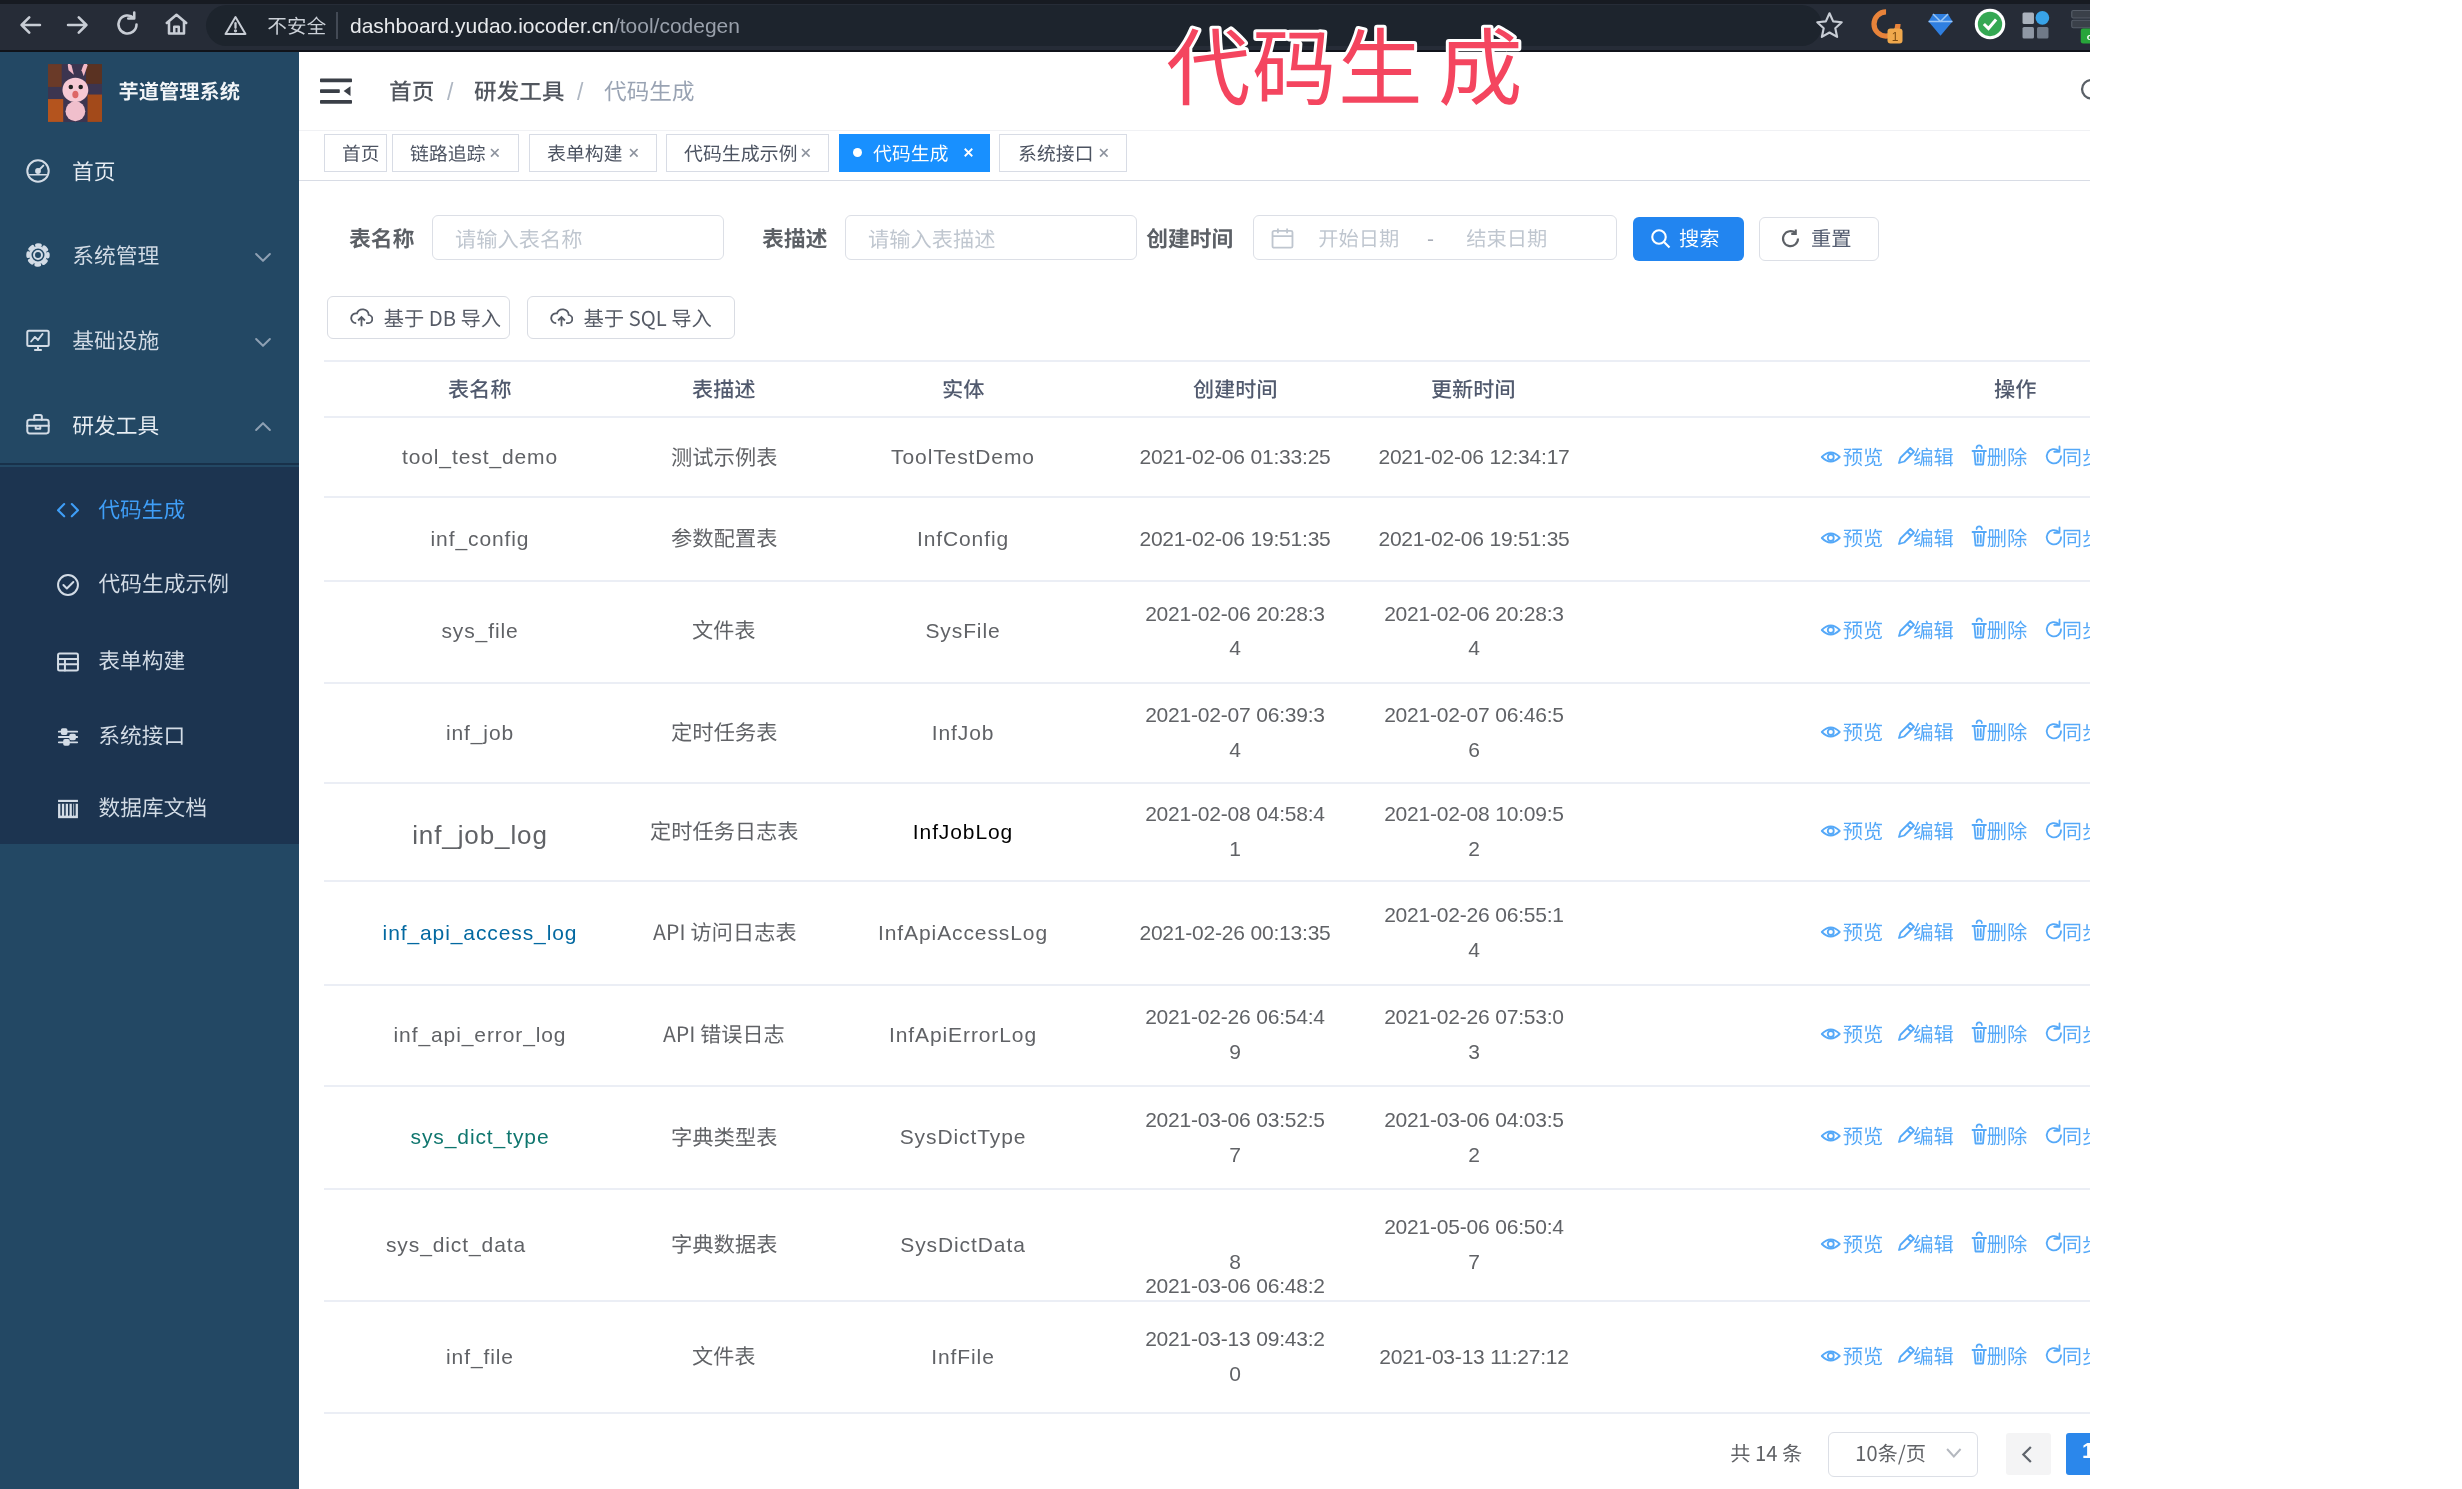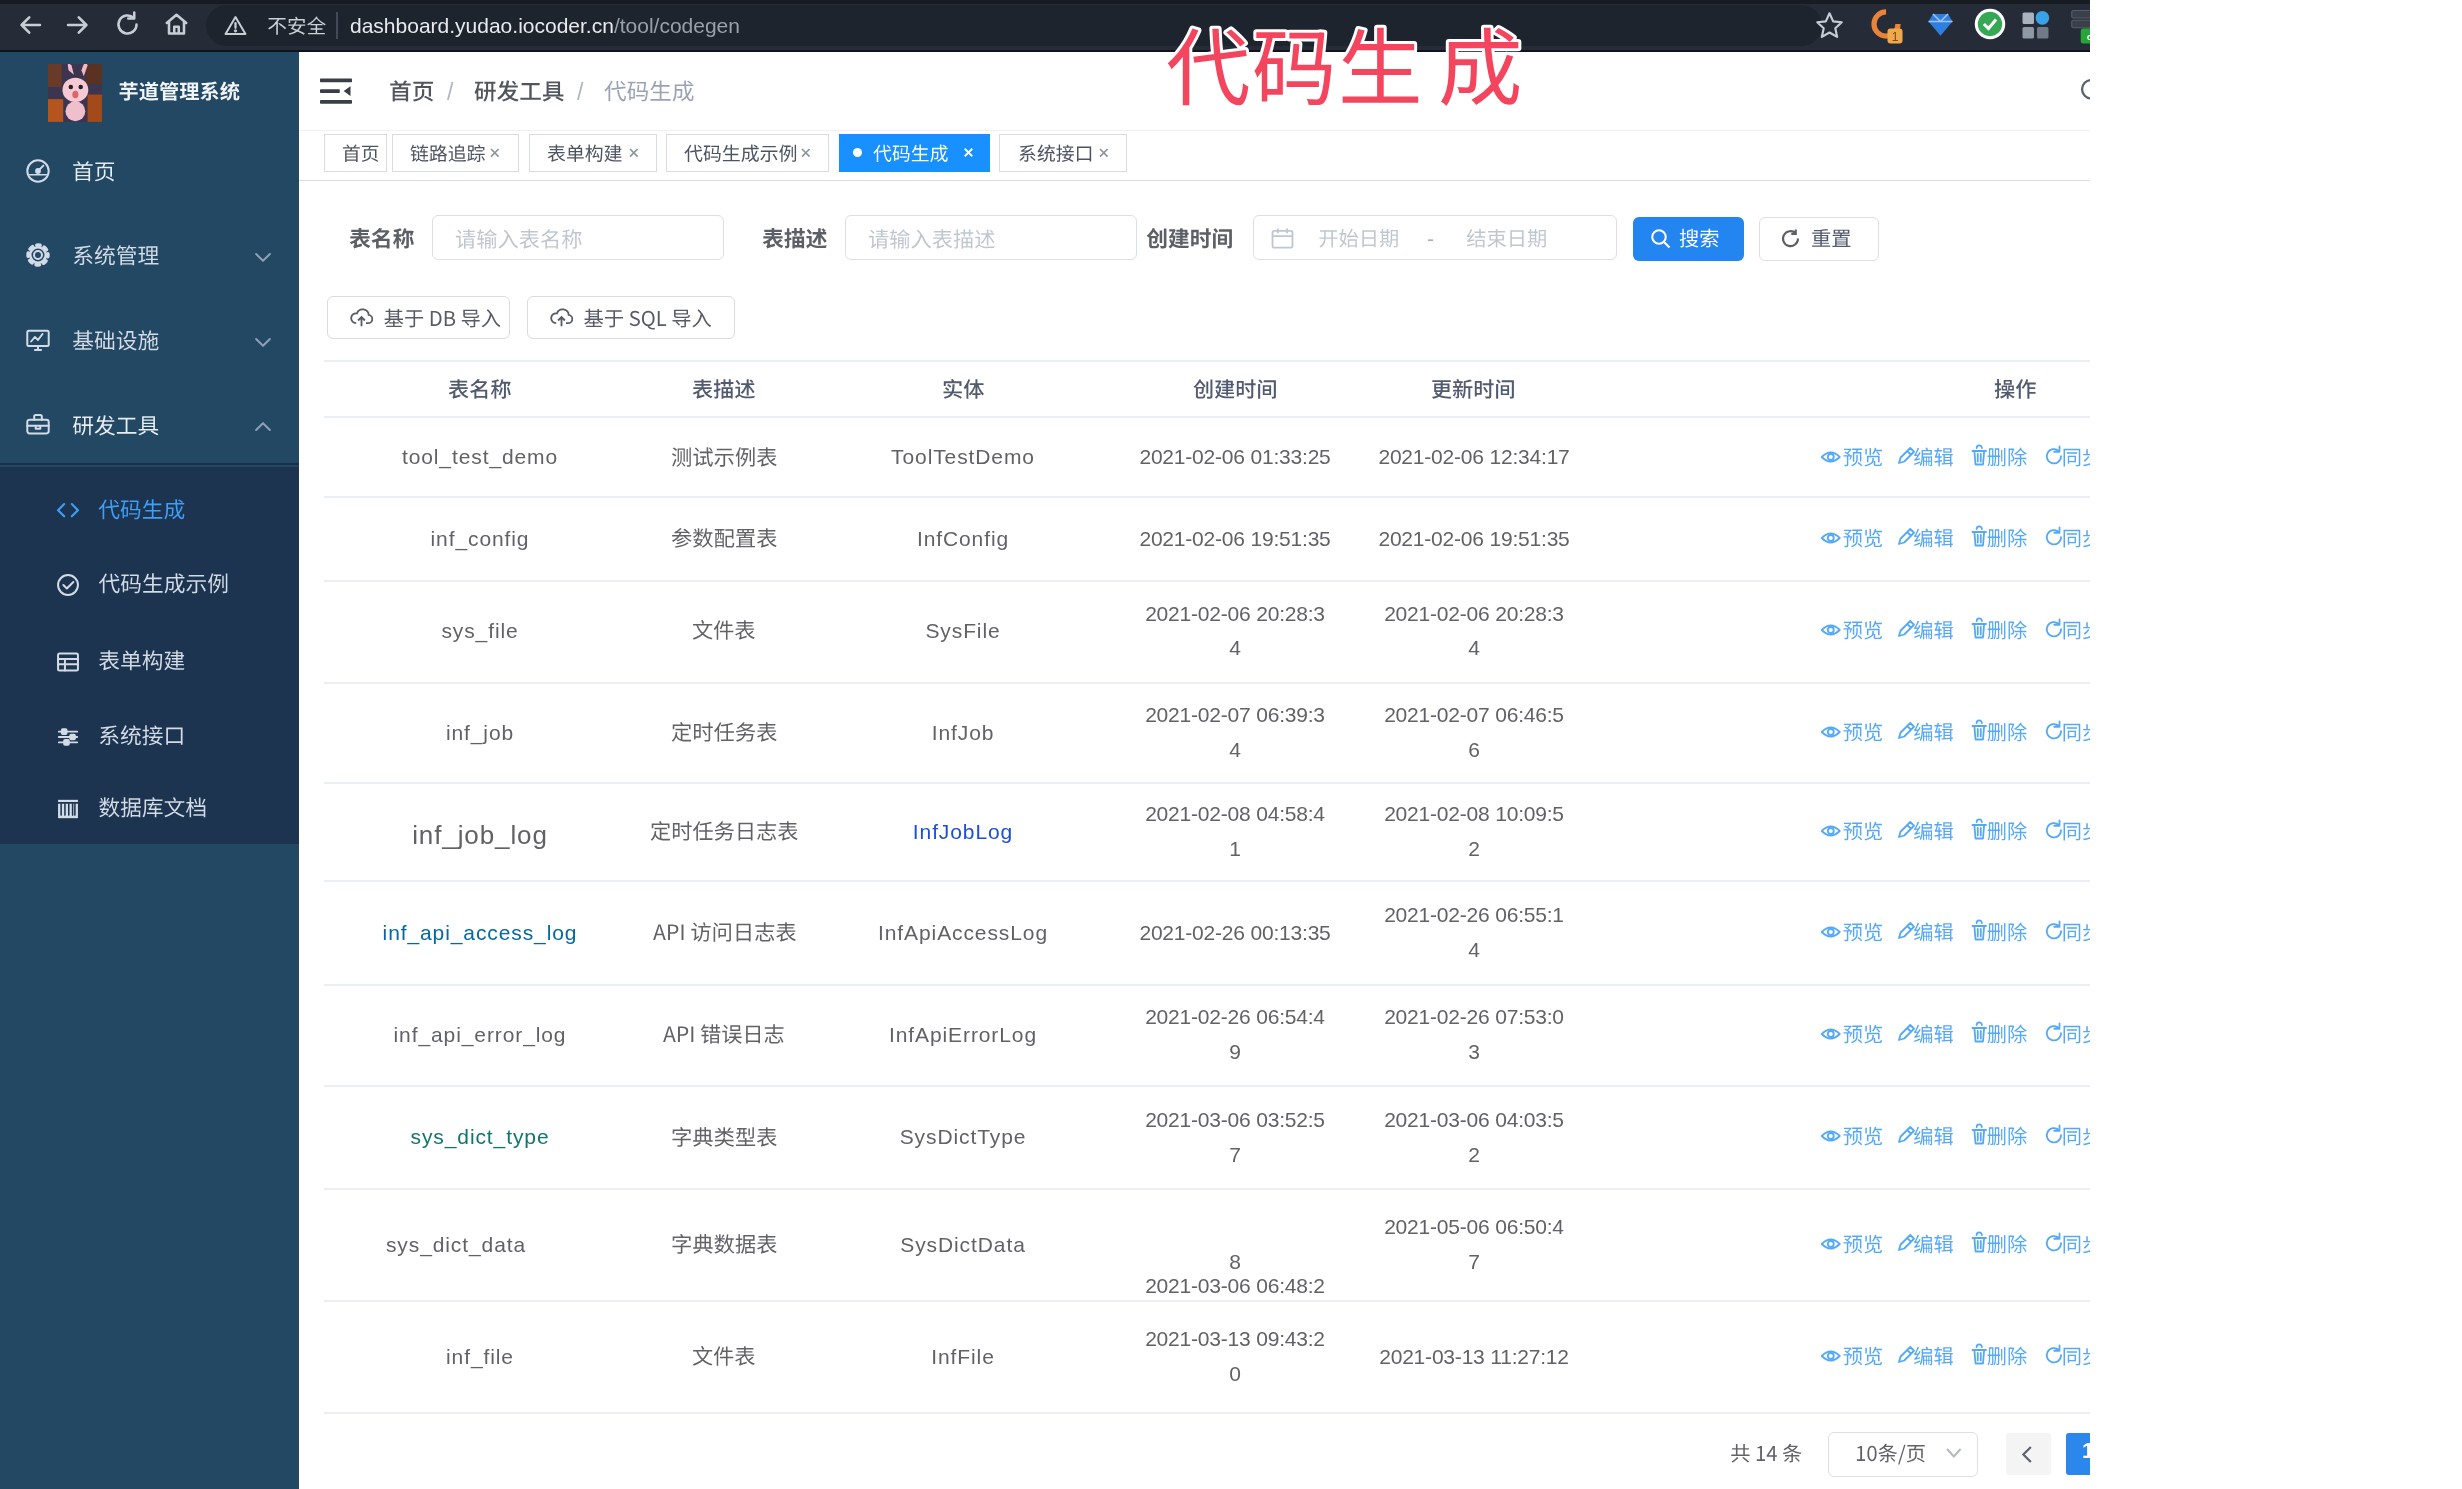--- a/index.html
+++ b/index.html
@@ -783,21 +783,21 @@
           <path d="M211 532H795V459H211ZM499 295H836V225H499ZM460 498H538V-9L460 2ZM224 378 300 370Q280 219 231 105Q182 -9 97 -83Q92 -76 81 -66Q70 -57 58 -48Q46 -38 36 -33Q120 32 164 137Q208 242 224 378ZM272 250Q298 174 340 126Q382 79 437 54Q492 29 558 20Q625 11 702 11Q713 11 738 11Q763 11 794 11Q826 11 859 11Q892 11 919 12Q946 12 960 12Q955 3 949 -10Q943 -24 938 -38Q934 -53 932 -64H882H698Q609 -64 534 -52Q458 -41 398 -10Q337 21 290 78Q243 136 211 227ZM82 727H918V509H841V656H156V509H82ZM426 826 500 847Q517 818 534 784Q552 749 559 724L482 700Q475 724 459 760Q443 796 426 826Z"></path>
           <path transform="translate(1000,0)" d="M118 756H394V106H118V174H324V688H118ZM121 469H350V402H121ZM81 756H153V25H81ZM440 640H962V565H440ZM764 835H840V33Q840 -8 828 -28Q817 -47 790 -56Q763 -66 714 -68Q665 -70 590 -70Q587 -54 579 -32Q571 -9 562 7Q602 6 638 5Q673 4 699 4Q725 5 736 6Q751 6 758 12Q764 18 764 33ZM474 452 536 485Q563 447 593 403Q623 359 650 318Q676 277 693 246L627 208Q611 239 586 282Q560 324 530 369Q501 414 474 452Z"></path>
           <path transform="translate(2000,0)" d="M864 815 920 752Q865 733 798 717Q730 701 656 687Q582 673 506 662Q431 651 359 643Q357 656 350 674Q343 693 337 706Q407 715 480 727Q554 739 624 753Q695 767 756 783Q818 799 864 815ZM304 412H960V340H304ZM343 31H944V-41H343ZM601 705H677V11H601ZM186 574 260 648V647V-80H186ZM295 840 367 817Q332 729 284 645Q237 561 182 487Q127 413 68 356Q64 365 56 379Q47 393 38 408Q29 422 22 431Q76 480 126 546Q177 611 220 686Q264 761 295 840Z"></path>
           <path transform="translate(3000,0)" d="M126 282H821V216H126ZM795 282H870Q870 282 870 276Q869 270 868 262Q868 254 866 248Q855 158 844 99Q832 40 818 7Q804 -26 787 -41Q771 -56 752 -62Q733 -67 706 -69Q683 -69 642 -68Q601 -68 556 -66Q555 -50 548 -32Q542 -13 532 1Q563 -2 594 -4Q624 -5 648 -6Q672 -6 684 -6Q700 -6 710 -4Q720 -2 728 4Q741 15 753 46Q765 76 775 132Q785 187 795 271ZM446 381 524 375Q504 240 452 150Q400 61 312 7Q225 -47 98 -78Q95 -69 88 -58Q80 -46 72 -34Q64 -22 57 -14Q178 9 259 56Q340 102 386 182Q432 261 446 381ZM322 737H807V673H322ZM789 737H804L817 741L862 710Q808 629 722 568Q637 508 530 466Q424 424 308 398Q191 371 76 357Q72 371 64 390Q55 410 46 423Q157 434 270 457Q382 480 483 518Q584 555 664 607Q743 659 789 727ZM321 662Q376 592 471 544Q566 497 692 471Q817 445 961 437Q954 428 946 416Q937 404 930 392Q923 380 919 369Q773 382 646 413Q519 444 420 498Q322 553 258 636ZM382 841 460 826Q410 745 330 666Q251 587 137 523Q132 532 124 542Q116 553 107 563Q98 573 90 579Q161 616 218 660Q274 704 316 751Q357 798 382 841Z"></path>
           <path transform="translate(4000,0)" d="M176 772H832V-64H752V697H253V-69H176ZM228 426H786V352H228ZM226 71H787V-4H226Z"></path>
           <path transform="translate(5000,0)" d="M56 696H947V624H56ZM121 454H886V383H121ZM459 840H537V403H459ZM270 256H345V39Q345 16 358 9Q372 2 420 2Q428 2 450 2Q471 2 498 2Q526 2 554 2Q581 2 604 2Q627 2 639 2Q666 2 680 10Q694 19 700 46Q705 72 707 126Q715 120 728 114Q740 109 753 105Q766 101 776 98Q771 32 758 -4Q746 -39 720 -52Q693 -66 644 -66Q636 -66 613 -66Q590 -66 560 -66Q529 -66 498 -66Q468 -66 446 -66Q423 -66 416 -66Q359 -66 328 -57Q296 -48 283 -26Q270 -3 270 38ZM378 316 430 361Q470 338 514 309Q557 280 594 250Q632 220 656 194L601 143Q579 169 542 200Q505 231 462 262Q420 293 378 316ZM744 232 812 257Q838 216 864 168Q890 119 912 74Q934 28 946 -5L873 -36Q862 -1 841 46Q820 92 795 141Q770 190 744 232ZM150 247 217 224Q207 183 192 137Q177 91 158 47Q140 3 117 -30L50 5Q73 37 92 78Q110 119 125 164Q140 208 150 247Z"></path>
           <path transform="translate(6000,0)" d="M105 751H902V686H105ZM156 601H858V539H156ZM65 450H934V385H65ZM460 840H536V397H460ZM444 433 508 403Q471 358 422 317Q372 276 316 239Q260 202 201 172Q142 143 86 122Q81 131 72 142Q63 154 54 165Q44 176 36 183Q91 201 150 228Q208 254 262 287Q317 320 364 358Q411 395 444 433ZM555 416Q588 320 646 241Q704 162 784 105Q865 48 967 19Q958 11 949 0Q940 -12 932 -24Q923 -36 917 -47Q811 -11 728 52Q646 114 586 202Q526 290 487 398ZM846 346 908 302Q858 260 798 218Q738 175 687 146L638 185Q672 206 710 234Q748 262 784 291Q820 320 846 346ZM252 -79 246 -15 281 15 579 104Q580 88 584 69Q588 50 591 38Q487 4 424 -16Q360 -37 326 -48Q291 -60 276 -66Q261 -73 252 -79ZM252 -79Q250 -70 244 -57Q239 -44 232 -32Q226 -19 219 -11Q232 -4 245 10Q258 25 258 55V270H335V-9Q335 -9 327 -14Q319 -18 306 -26Q294 -34 282 -44Q269 -53 260 -62Q252 -71 252 -79Z"></path>
         </g>
       </g>
     </svg>
-    <div class="lat c" style="left:963px;top:820px;font-size:21px;letter-spacing:0.9px;color:#1d4ed8">InfJobLog</div>
+    <div class="lat c" style="left:963px;top:820px;font-size:21px;letter-spacing:0.9px;color:#000000">InfJobLog</div>
     <div class="lat c" style="left:1235px;top:802px;font-size:21px;letter-spacing:-0.2px;color:#606266">2021-02-08 04:58:4</div>
     <div class="lat c" style="left:1235px;top:837px;font-size:21px;letter-spacing:-0.2px;color:#606266">1</div>
     <div class="lat c" style="left:1474px;top:802px;font-size:21px;letter-spacing:-0.2px;color:#606266">2021-02-08 10:09:5</div>
     <div class="lat c" style="left:1474px;top:837px;font-size:21px;letter-spacing:-0.2px;color:#606266">2</div>
     <svg class="a" style="left:1819px;top:816px" width="409" height="30" viewBox="0 0 540 40">
       <use href="#actg"></use>
     </svg>
     <div class="a" style="left:324px;top:880px;width:2115px;height:1.5px;background:#ebeef5"></div>
     <div class="lat c" style="left:480px;top:921px;font-size:21px;letter-spacing:0.9px;color:#0369a1">inf_api_access_log</div>
     <svg class="t" style="left:653px;top:916px" width="145" height="32" viewBox="0 0 191 42">

